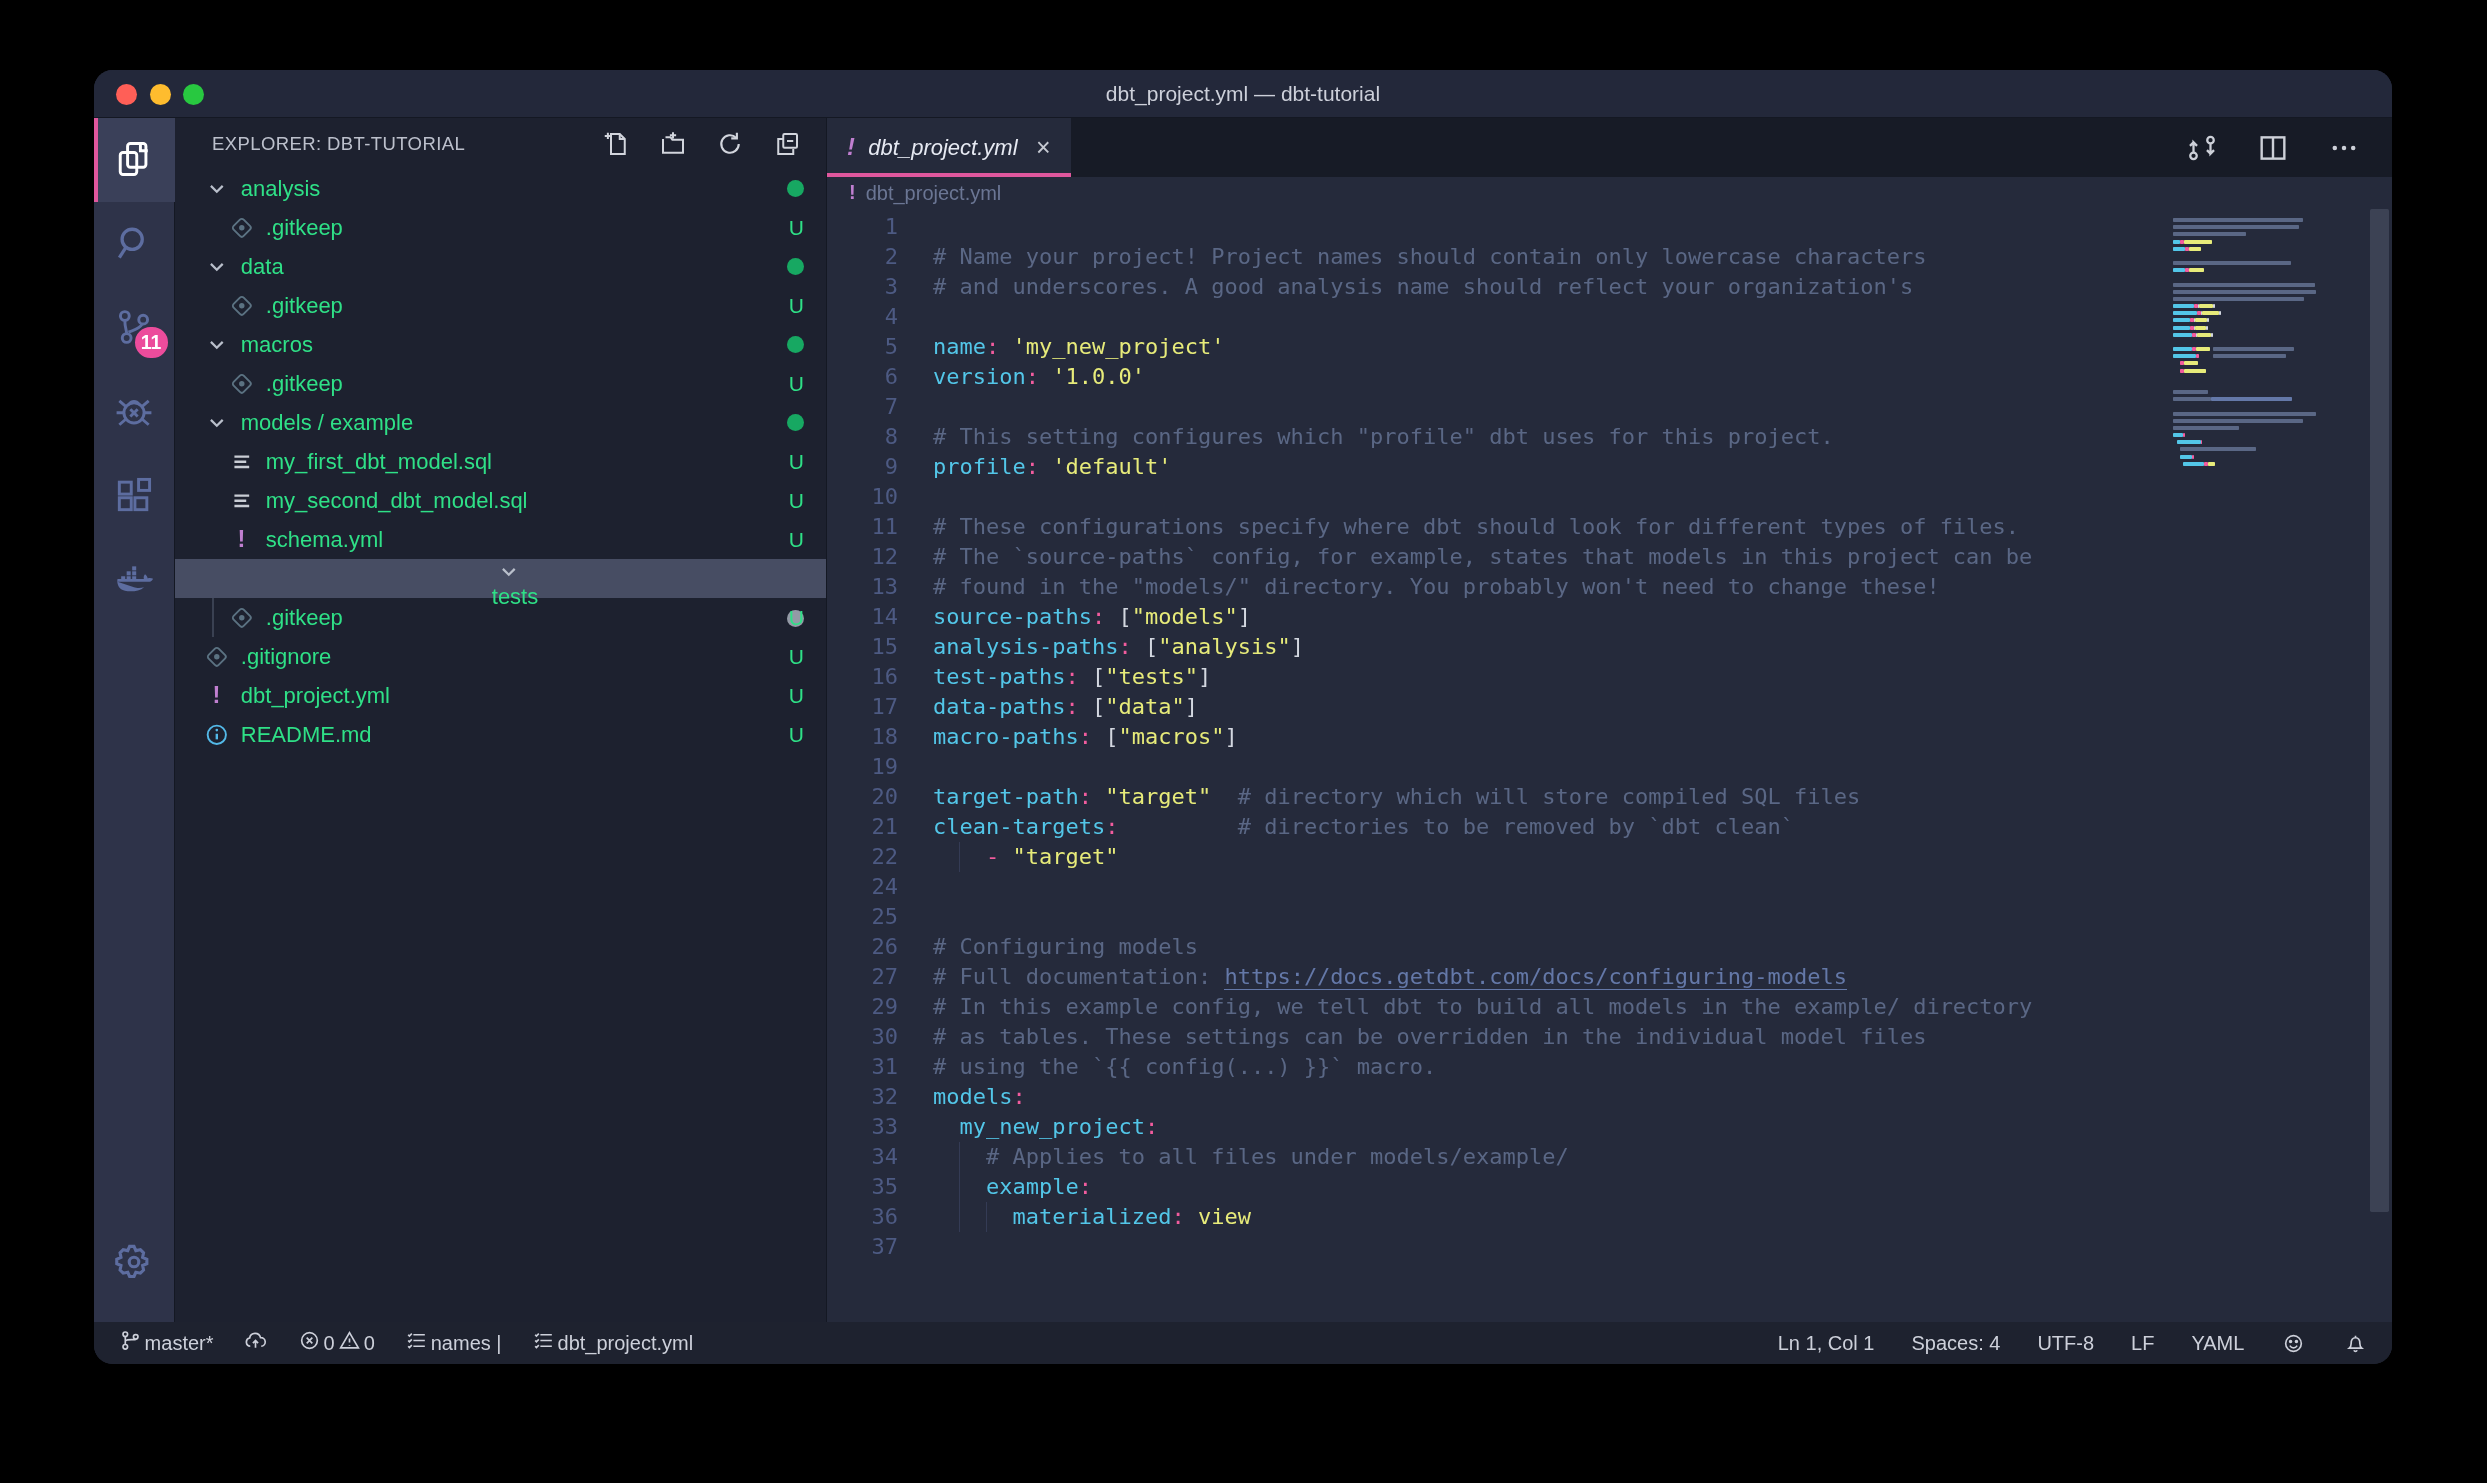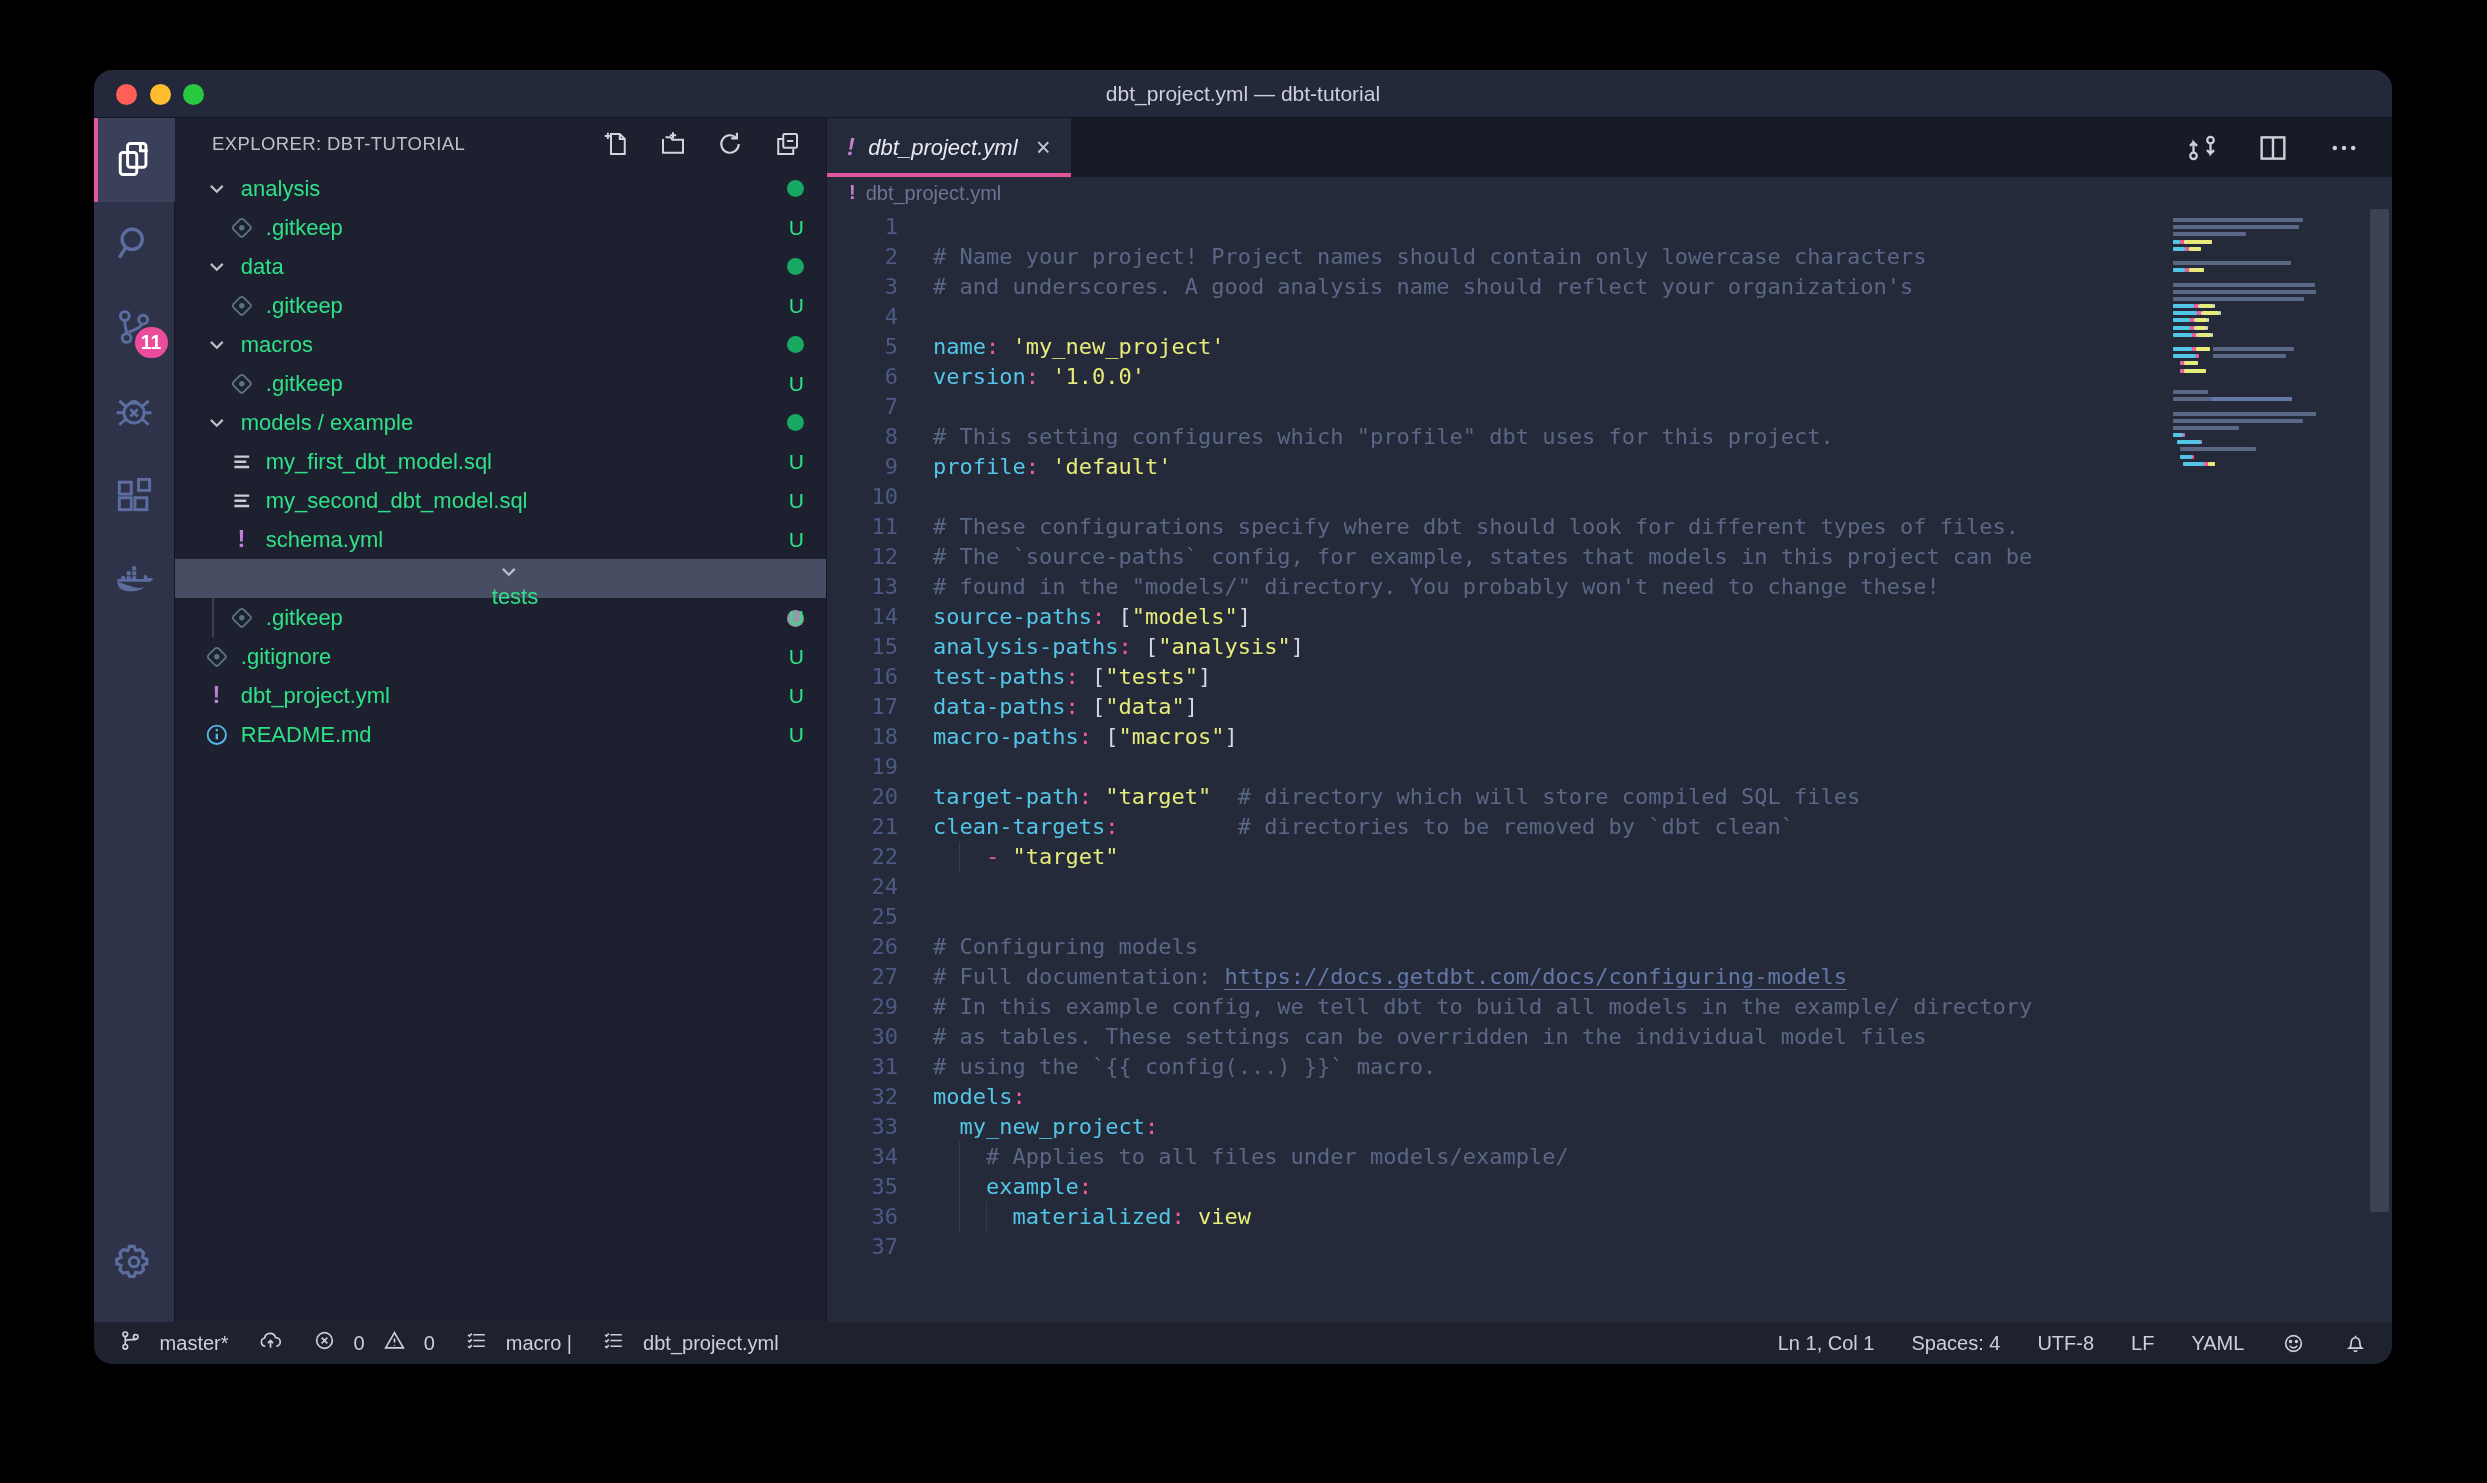--- a/index.html
+++ b/index.html
@@ -99,21 +99,21 @@
   #minimap { position:absolute; top:1.7px; right:34px; width:185px; }
   .mmline { position:absolute; left:0; height:4.2px; white-space:nowrap; }
   .mmseg { display:inline-block; height:4.2px; vertical-align:top; border-radius:0.8px; }
   .mm-c{background:var(--comment);} .mm-k{background:var(--key);} .mm-p{background:var(--punct);}
   .mm-s{background:var(--string);} .mm-b{background:var(--bracket);} .mm-v{background:var(--string);} .mm-link{background:var(--link);} .mm-sp{background:transparent;}
   #scrollbar { position:absolute; top:0; right:3.4px; width:18.5px; height:1003px;
     background:var(--scrollbar); opacity:.55; border-radius:1.7px; }
   
   #statusbar { height:42px; flex:0 0 42px; background:var(--statusBg); display:flex;
     align-items:center; color:var(--uiText); font-size:20px; padding:0 23.6px; }
-  .sb-item { display:flex; align-items:center; gap:17px; margin-right:29px; }
+  .sb-item { display:flex; align-items:center; gap:2px; margin-right:29px; }
   .sb-item svg { width:25px; height:25px; }
   .sb-right { margin-left:auto; display:flex; align-items:center; }
   .sb-right .sb-item { margin-right:0; margin-left:37px; }
 </style>
 </head>
 <body>
 
 <div id="window">
 
   <div id="titlebar">
@@ -505,21 +505,21 @@
       <span><svg viewBox="0 0 24 24" fill="none" stroke="currentColor" stroke-width="1.6">
             <path d="M12 4.5L20.5 19h-17z"></path>
             <path d="M12 10v4M12 16.2v.8"></path>
           </svg></span>
       <span>0</span>
     </span>
     <span class="sb-item">
       <span><svg viewBox="0 0 24 24" fill="none" stroke="currentColor" stroke-width="1.6">
             <path d="M9 6.5h11M9 12h11M9 17.5h11M4 6.5l1.2 1.2L7.5 5.4M4 12l1.2 1.2L7.5 10.9M4 17.5l1.2 1.2 2.3-2.3"></path>
           </svg></span>
-      <span>macro |</span>
+      <span>names |</span>
     </span>
     <span class="sb-item">
       <span><svg viewBox="0 0 24 24" fill="none" stroke="currentColor" stroke-width="1.6">
             <path d="M9 6.5h11M9 12h11M9 17.5h11M4 6.5l1.2 1.2L7.5 5.4M4 12l1.2 1.2L7.5 10.9M4 17.5l1.2 1.2 2.3-2.3"></path>
           </svg></span>
       <span>dbt_project.yml</span>
     </span>
     <span class="sb-right">
       <span class="sb-item">Ln 1, Col 1</span>
       <span class="sb-item">Spaces: 4</span>

